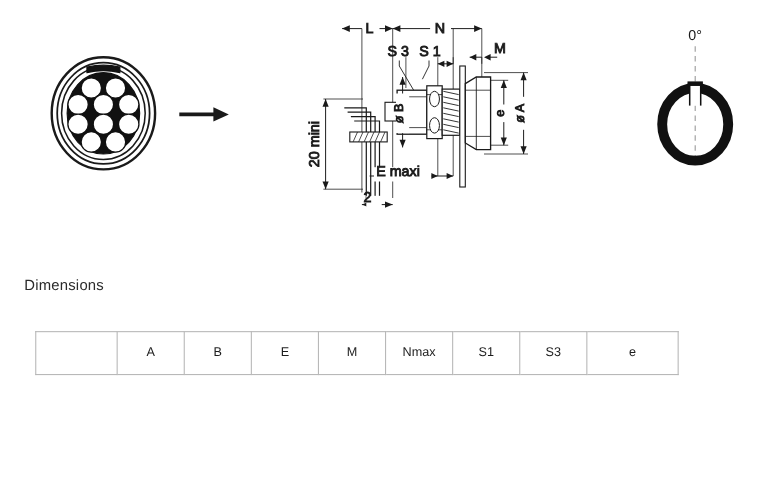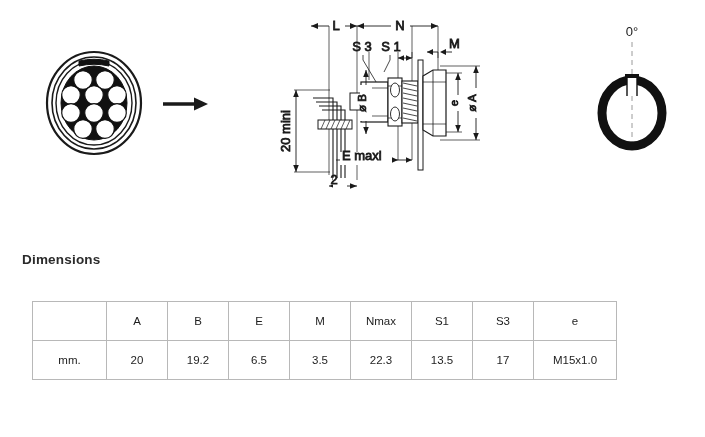--- a/index.html
+++ b/index.html
@@ -39,21 +39,21 @@
     font-size: 13px;
     fill: #1a1a1a;
   }
 
   
   #dimensions-heading {
     position: absolute;
     left: 22px;
     top: 252px;
     font-size: 13.5px;
-    font-weight: bold;
+    font-weight: normal;
     letter-spacing: 0.2px;
     color: #2b2b2b;
   }
 
   
   #dimensions-table-wrap {
     position: absolute;
     left: 32px;
     top: 301px;
     width: 570px;
@@ -324,26 +324,15 @@
         <th>B</th>
         <th>E</th>
         <th>M</th>
         <th>Nmax</th>
         <th>S1</th>
         <th>S3</th>
         <th>e</th>
       </tr>
     </thead>
     <tbody>
-      <tr>
-        <td>mm.</td>
-        <td>20</td>
-        <td>19.2</td>
-        <td>6.5</td>
-        <td>3.5</td>
-        <td>22.3</td>
-        <td>13.5</td>
-        <td>17</td>
-        <td>M15x1.0</td>
-      </tr>
     </tbody>
   </table>
 </div>
 
 </body></html>

